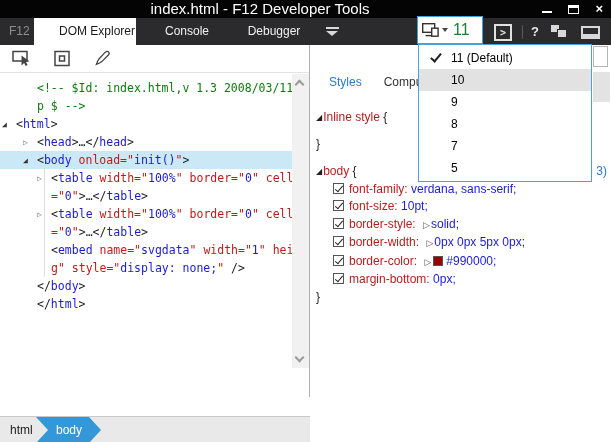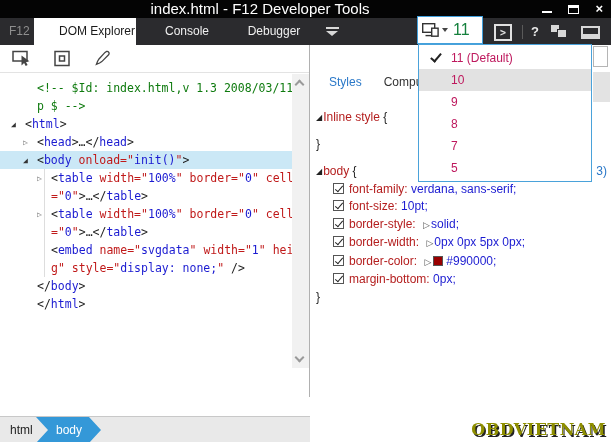--- a/index.html
+++ b/index.html
@@ -33,21 +33,21 @@
   .docmode-value { font-size:16px; color:#15803d; margin-left:5px; }
   .console-btn { position:absolute; left:494px; top:6px; width:18px; height:17px; border:2px solid #e0e0e0; color:#e0e0e0; font-weight:bold; font-size:10px; line-height:13px; text-align:center; font-family:"DejaVu Sans Mono", monospace; }
   .tb-divider { position:absolute; left:522px; top:7px; width:1px; height:14px; background:#5a5a5a; }
   .help-btn { position:absolute; left:531px; top:4px; color:#e8e8e8; font-size:13px; font-weight:bold; line-height:19px; }
   .target-icon { position:absolute; left:551px; top:7px; width:18px; height:14px; }
   .target-icon .sq1 { position:absolute; left:0; top:0; width:8px; height:7px; background:#d8d8d8; }
   .target-icon .sq2 { position:absolute; left:6px; top:4px; width:10px; height:9px; background:#d8d8d8; border:1px solid #2b2b2e; }
   .dock-icon { position:absolute; left:581px; top:8px; width:19px; height:13px; border:2px solid #d8d8d8; border-bottom:5px solid #d8d8d8; }
   
   .dropdown { position:absolute; left:418px; top:44px; width:174px; background:#fff; border:1px solid #4aa2da; z-index:10; padding:2px 0; }
-  .dd-item { position:relative; height:22px; line-height:22px; padding-left:32px; font-size:12px; color:#be185d; }
+  .dd-item { position:relative; height:22px; line-height:22px; padding-left:32px; font-size:12px; color:#000000; }
   .dd-item.hover { background:#e2e2e2; }
   .dd-check { position:absolute; left:11px; top:4px; width:12px; height:12px; }
   .dd-check::after { content:""; position:absolute; left:3px; top:0px; width:4px; height:9px; border-right:2px solid #222; border-bottom:2px solid #222; transform:rotate(40deg); }
   
   .left-panel { position:absolute; left:0; top:45px; width:310px; height:352px; background:#fff; border-right:1px solid #b0b0b0; }
   .left-toolbar { position:absolute; left:0; top:0; width:309px; height:28px; border-bottom:1px solid #e3e3e3; display:flex; align-items:center; padding-left:12px; gap:20px; }
   .code-area { position:absolute; left:0; top:29px; width:292px; height:294px; overflow:hidden; padding-top:5px; font-family:"DejaVu Sans Mono", monospace; font-size:11.5px; }
   .code-line { height:18px; line-height:18px; white-space:pre; }
   .code-line.selected { background:#cbe8f6; }
   .tree-arrow { display:inline-block; width:14px; font-size:8px; vertical-align:1px; }
@@ -154,21 +154,21 @@
         <rect x="1" y="1.5" width="14" height="14" fill="none" stroke="#444" stroke-width="1.5"></rect>
         <rect x="5.5" y="6" width="5" height="5" fill="none" stroke="#444" stroke-width="1.5"></rect>
       </svg>
       <svg width="18" height="18" viewBox="0 0 18 18">
         <path d="M14.6 1.4 a2.1 2.1 0 0 1 2 3.4 L9.8 11.6 L7.6 13 L4.4 14.4 L5.6 11.2 L7 9 L13 2.4 Z" fill="none" stroke="#444" stroke-width="1.3"></path>
       </svg>
     </div>
     <div class="code-area">
         <div class="code-line" style="padding-left: 23px;"><span class="tree-arrow"></span><span class="tok-comment">&lt;!-- $Id: index.html,v 1.3 2008/03/11 0</span></div>
         <div class="code-line" style="padding-left: 23px;"><span class="tree-arrow"></span><span class="tok-comment">p $ --&gt;</span></div>
-        <div class="code-line" style="padding-left: 11px;"><span class="tree-arrow exp">◢</span><span class="tok-plain">&lt;</span><span class="tok-tag">html</span><span class="tok-plain">&gt;</span></div>
+        <div class="code-line" style="padding-left: 2px;"><span class="tree-arrow exp">◢</span><span class="tok-plain">&lt;</span><span class="tok-tag">html</span><span class="tok-plain">&gt;</span></div>
         <div class="code-line" style="padding-left: 23px;"><span class="tree-arrow col">▷</span><span class="tok-plain">&lt;</span><span class="tok-tag">head</span><span class="tok-plain">&gt;…&lt;/</span><span class="tok-tag">head</span><span class="tok-plain">&gt;</span></div>
         <div class="code-line selected" style="padding-left: 23px;"><span class="tree-arrow exp">◢</span><span class="tok-plain">&lt;</span><span class="tok-tag">body</span><span class="tok-attr"> onload</span><span class="tok-attr">="</span><span class="tok-val">init()</span><span class="tok-attr">"</span><span class="tok-plain">&gt;</span></div>
         <div class="code-line" style="padding-left: 37px;"><span class="tree-arrow col">▷</span><span class="tok-plain">&lt;</span><span class="tok-tag">table</span><span class="tok-attr"> width</span><span class="tok-attr">="</span><span class="tok-val">100%</span><span class="tok-attr">"</span><span class="tok-attr"> border</span><span class="tok-attr">="</span><span class="tok-val">0</span><span class="tok-attr">"</span><span class="tok-attr"> cell</span></div>
         <div class="code-line" style="padding-left: 37px;"><span class="tree-arrow"></span><span class="tok-attr">="</span><span class="tok-val">0</span><span class="tok-attr">"</span><span class="tok-plain">&gt;…&lt;/</span><span class="tok-tag">table</span><span class="tok-plain">&gt;</span></div>
         <div class="code-line" style="padding-left: 37px;"><span class="tree-arrow col">▷</span><span class="tok-plain">&lt;</span><span class="tok-tag">table</span><span class="tok-attr"> width</span><span class="tok-attr">="</span><span class="tok-val">100%</span><span class="tok-attr">"</span><span class="tok-attr"> border</span><span class="tok-attr">="</span><span class="tok-val">0</span><span class="tok-attr">"</span><span class="tok-attr"> cell</span></div>
         <div class="code-line" style="padding-left: 37px;"><span class="tree-arrow"></span><span class="tok-attr">="</span><span class="tok-val">0</span><span class="tok-attr">"</span><span class="tok-plain">&gt;…&lt;/</span><span class="tok-tag">table</span><span class="tok-plain">&gt;</span></div>
         <div class="code-line" style="padding-left: 37px;"><span class="tree-arrow"></span><span class="tok-plain">&lt;</span><span class="tok-tag">embed</span><span class="tok-attr"> name</span><span class="tok-attr">="</span><span class="tok-val">svgdata</span><span class="tok-attr">"</span><span class="tok-attr"> width</span><span class="tok-attr">="</span><span class="tok-val">1</span><span class="tok-attr">"</span><span class="tok-attr"> hei</span></div>
         <div class="code-line" style="padding-left: 37px;"><span class="tree-arrow"></span><span class="tok-attr">g"</span><span class="tok-attr"> style</span><span class="tok-attr">="</span><span class="tok-val">display: none;</span><span class="tok-attr">"</span><span class="tok-plain"> /&gt;</span></div>
         <div class="code-line" style="padding-left: 23px;"><span class="tree-arrow"></span><span class="tok-plain">&lt;/</span><span class="tok-tag">body</span><span class="tok-plain">&gt;</span></div>
         <div class="code-line" style="padding-left: 23px;"><span class="tree-arrow"></span><span class="tok-plain">&lt;/</span><span class="tok-tag">html</span><span class="tok-plain">&gt;</span></div>
@@ -201,16 +201,15 @@
       </div>
     <div class="rp-scroll-btn"></div>
     <div class="rp-scroll-thumb"></div>
   </div>
 
   <div class="statusbar">
     <div class="status-left">
       <span class="crumb-html">html</span>
       <span class="crumb-body">body</span>
     </div>
-    <span class="watermark">OBDVIETNAM</span>
   </div>
 
 </div>
 
 </body></html>

